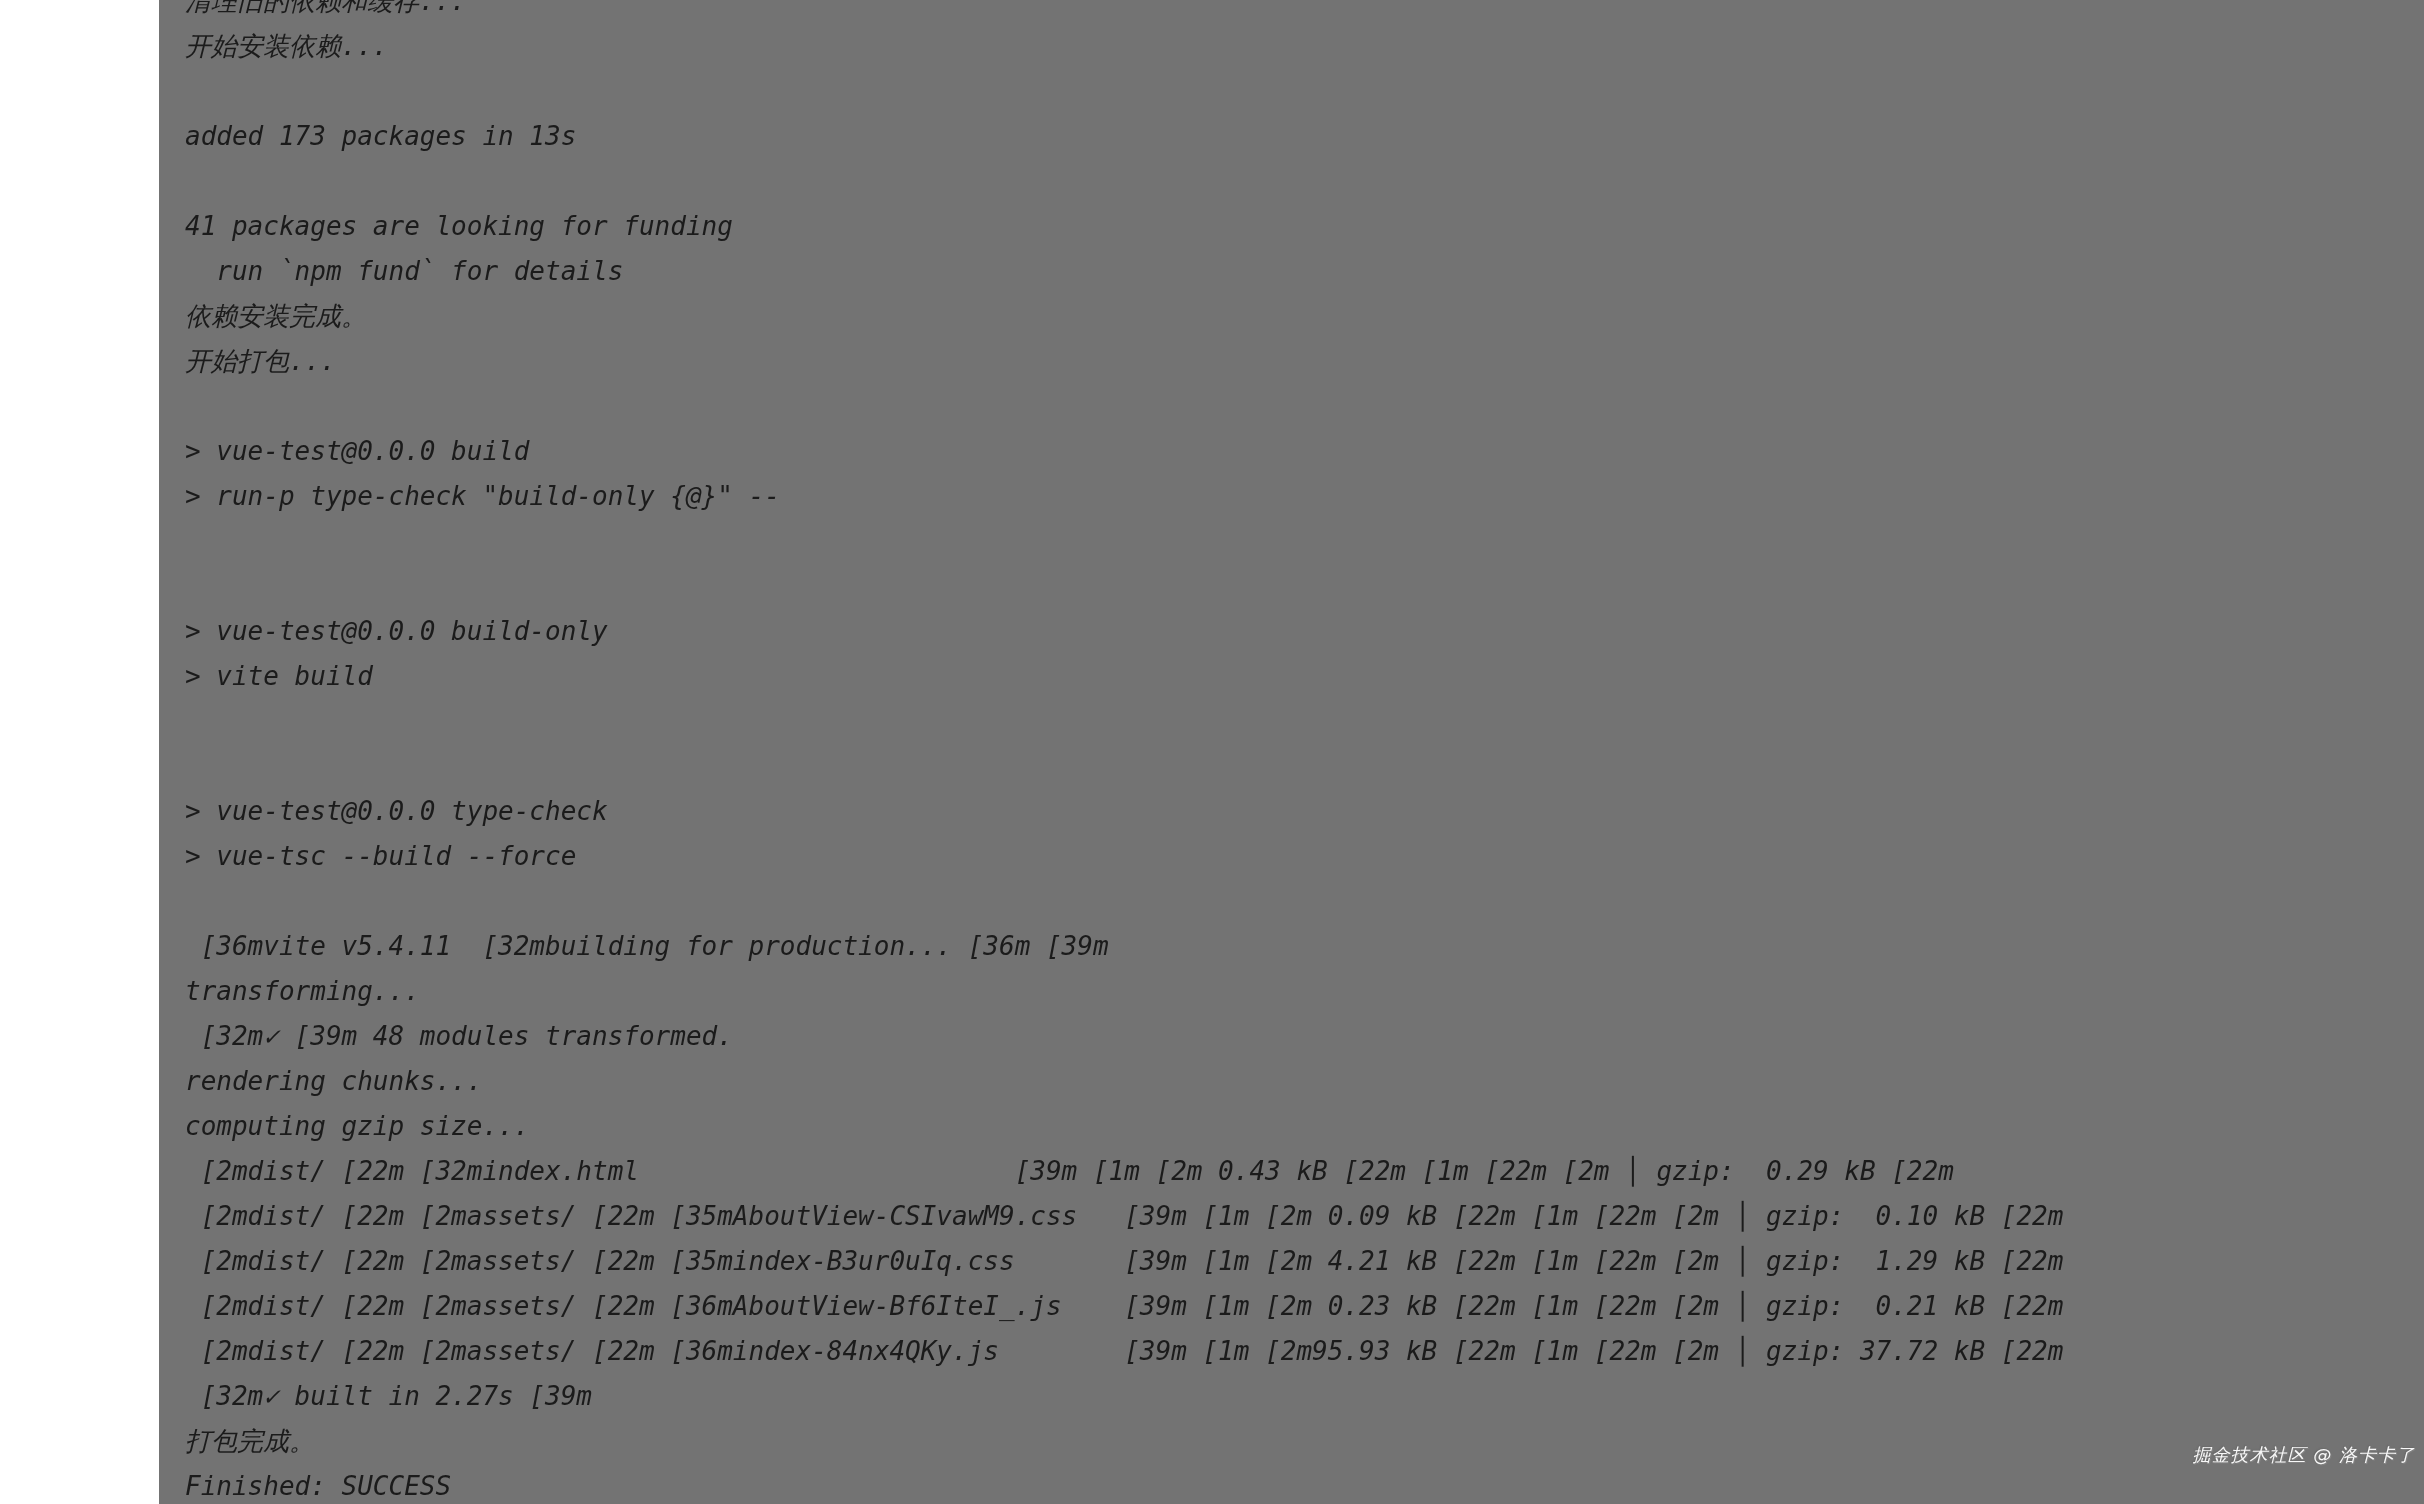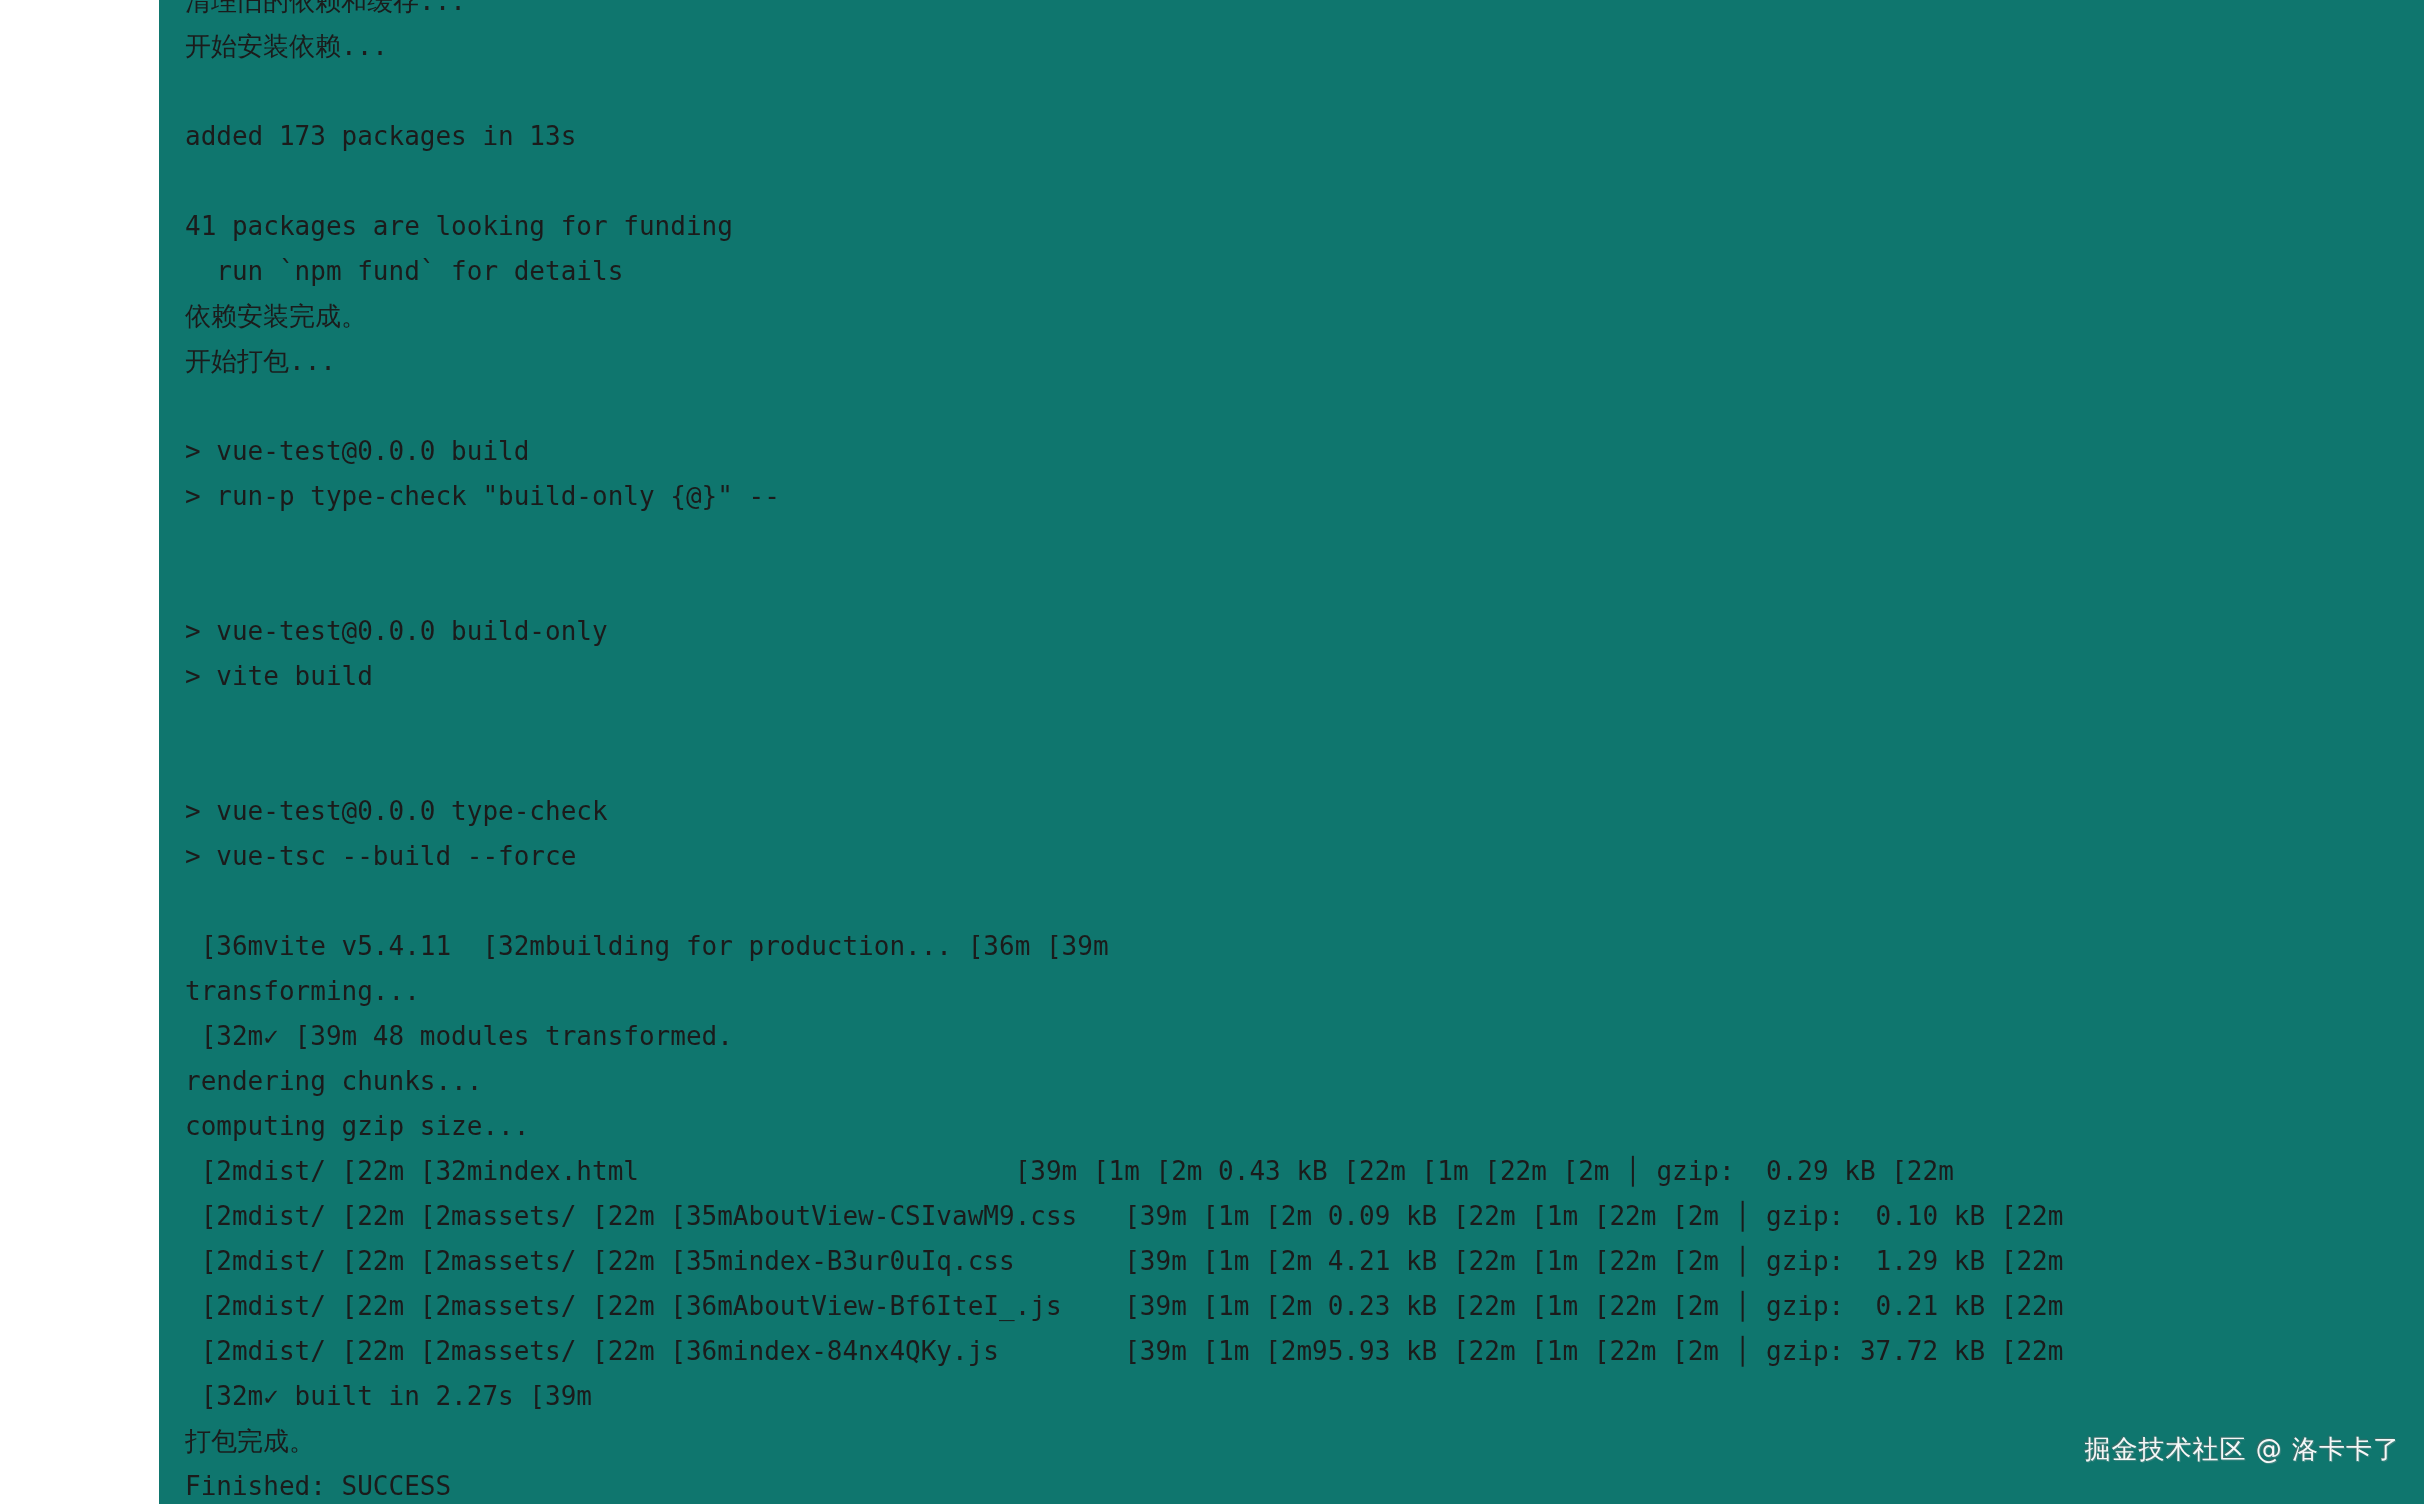--- a/index.html
+++ b/index.html
@@ -26,40 +26,41 @@
     width: 159px;
     height: 100%;
     background: #ffffff;
   }
   .terminal-panel {
     position: absolute;
     left: 159px;
     top: 0;
     right: 0;
     bottom: 0;
-    background: #0f766e;
+    background: #737373;
     overflow: hidden;
+    font-style: italic;
   }
   .terminal-text {
     margin: 0;
     margin-top: -21px;
     padding-left: 26px;
     font-family: "DejaVu Sans Mono", monospace;
     font-size: 26px;
     line-height: 45px;
     color: #1b1b1b;
     white-space: pre;
     letter-spacing: 0;
   }
   .watermark {
     position: absolute;
-    right: 24px;
+    right: 9px;
     bottom: 38px;
     font-family: "DejaVu Sans", sans-serif;
-    font-size: 26px;
+    font-size: 18px;
     letter-spacing: 1px;
     color: rgba(255,255,255,0.95);
     text-shadow: -1px -1px 1px rgba(100,100,100,0.60),
                   1px  1px 1px rgba(170,170,170,0.35);
     user-select: none;
   }
 </style>
 </head>
 <body>
 

